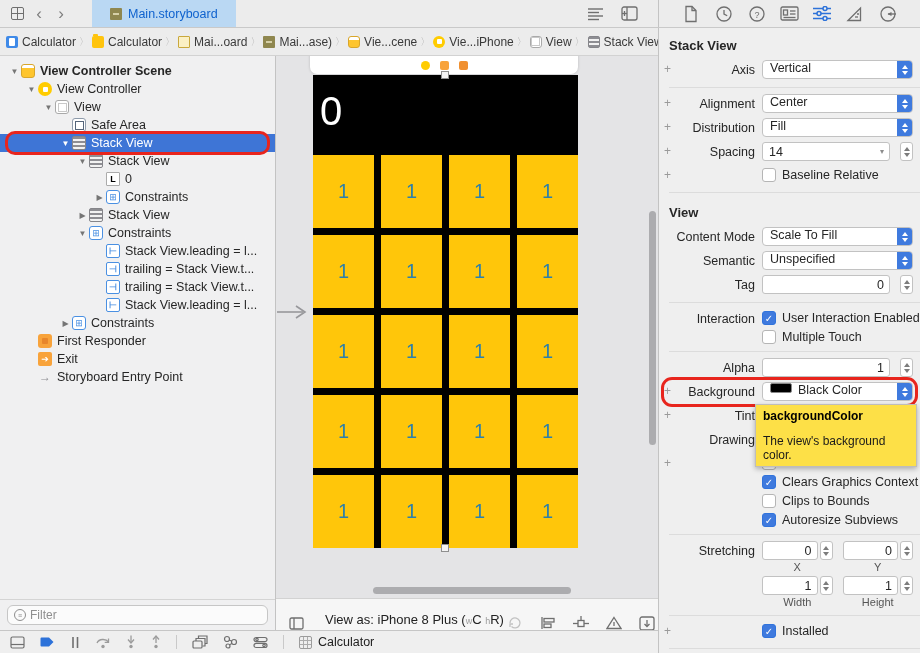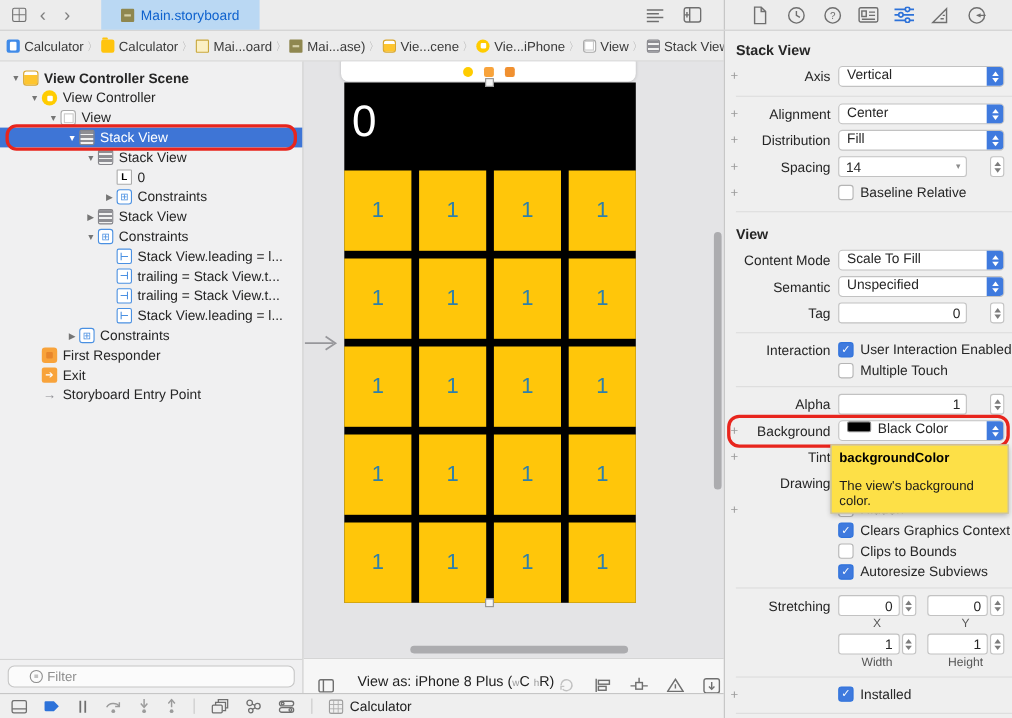--- a/index.html
+++ b/index.html
@@ -57,21 +57,21 @@
 .navigator{width:276px;flex:none;background:#F0F0F1;border-right:1px solid #C3C3C3;display:flex;flex-direction:column;min-height:0}
 .tree{flex:1;padding-top:6px;overflow:hidden}
 .tree-row{height:18px;display:flex;align-items:center;font-size:12.5px;position:relative;white-space:nowrap}
 .tree-row.selected{background:#3E75D6;color:#fff}
 .tree-row.bold{font-weight:700}
 .disc{width:13px;flex:none;text-align:center;font-size:8px;color:#757575}
 .selected .disc{color:#fff}
 .annot{z-index:5}
 .annot::after{content:"";position:absolute;left:5px;right:5px;top:-3px;bottom:-3px;border:3px solid #E8251D;border-radius:10px;pointer-events:none}
 .filterbar{height:31px;flex:none;border-top:1px solid #D4D4D4;display:flex;align-items:center;padding:0 7px}
-.filterfield{flex:1;height:20px;border:1px solid #C6C6C6;border-radius:6px;background:#FBFBFB;display:flex;align-items:center;padding:0 19px;gap:4px;color:#8E8E8E;font-size:12px}
+.filterfield{flex:1;height:20px;border:1px solid #C6C6C6;border-radius:6px;background:#FBFBFB;display:flex;align-items:center;padding:0 6px;gap:4px;color:#8E8E8E;font-size:12px}
 .filter-ic{width:12px;height:12px;flex:none;border:1px solid #8E8E8E;border-radius:50%;font-size:7px;display:flex;align-items:center;justify-content:center;color:#8E8E8E}
 
 
 .editor{flex:1;display:flex;flex-direction:column;min-width:0}
 .canvas{flex:1;position:relative;background:#E4E4E6;overflow:hidden}
 .scene-dock{position:absolute;left:34px;top:-10px;width:268px;height:28px;background:#FFF;border-radius:7px;box-shadow:0 0 3px rgba(0,0,0,.18);display:flex;align-items:flex-end;justify-content:center;gap:10px;padding-bottom:4px}
 .dock-ic{width:9px;height:9px;flex:none}
 .dock-vc{background:#FFCC00;border-radius:50%}
 .dock-fr{background:#F8A33B;border-radius:2px}
 .dock-exit{background:#F09030;border-radius:2px}
@@ -106,21 +106,21 @@
 .insp-ctl{flex:1;min-width:0}
 .popup{height:19px;border:1px solid #C2C2C2;border-radius:4px;background:#fff;display:flex;align-items:flex-start;padding:0 20px 0 7px;position:relative;font-size:12.5px;white-space:nowrap;overflow:hidden}
 .popup-cap{position:absolute;right:-1px;top:-1px;bottom:-1px;width:16px;border-radius:0 4px 4px 0;background:#3F7ADE;display:flex;flex-direction:column;align-items:center;justify-content:center;gap:2px}
 .tw{width:0;height:0;border-left:3px solid transparent;border-right:3px solid transparent}
 .tw.up{border-bottom:4px solid #fff}
 .tw.dn{border-top:4px solid #fff}
 .tg.up{border-bottom:4px solid #7C7C7C}
 .tg.dn{border-top:4px solid #7C7C7C}
 .tg{width:0;height:0;border-left:3px solid transparent;border-right:3px solid transparent}
 .swatch{width:22px;height:10px;border:1px solid #888;border-radius:2px;margin-right:6px;flex:none}
-.ctl-line{display:flex;align-items:center;gap:21px}
+.ctl-line{display:flex;align-items:center;gap:10px}
 .combo{flex:1;height:19px;border:1px solid #C2C2C2;border-radius:3px;background:#fff;display:flex;align-items:center;padding:0 14px 0 6px;font-size:12.5px;position:relative}
 .combo-chev{position:absolute;right:5px;color:#8C8C8C;font-size:8px}
 .stepper{width:13px;height:19px;flex:none;border:1px solid #C2C2C2;border-radius:3px;background:#fff;display:flex;flex-direction:column;align-items:center;justify-content:center;gap:2px}
 .nfield{flex:1;min-width:0;height:19px;border:1px solid #C2C2C2;border-radius:3px;background:#fff;display:flex;align-items:center;justify-content:flex-end;padding:0 5px;font-size:12.5px}
 .checks{display:flex;flex-direction:column;gap:5px;padding-top:2px}
 .check{display:flex;align-items:flex-end;gap:6px;font-size:12.5px;white-space:nowrap}
 .cb{width:14px;height:14px;border-radius:3px;border:1px solid #B5B5B5;background:#fff;flex:none;display:flex;align-items:center;justify-content:center;color:#fff;font-size:10px}
 .cb.on{background:#3F7ADE;border-color:#3073DC}
 .insp-div{height:1px;background:#DCDCDC;margin:5px 0 4px 10px}
 .quad{display:flex;flex-direction:column;gap:3px}
@@ -300,20 +300,26 @@
                 <span style="width: 25px; flex: 0 0 auto;"></span>
                 <span class="disc">▼</span>
                 <span class="ic ic-vc"></span>
                 <span>View Controller</span>
               </div>
               <div class="tree-row">
                 <span style="width: 42px; flex: 0 0 auto;"></span>
                 <span class="disc">▼</span>
                 <span class="ic ic-view"></span>
                 <span>View</span>
+              </div>
+              <div class="tree-row">
+                <span style="width: 59px; flex: 0 0 auto;"></span>
+                <span class="disc"></span>
+                <span class="ic ic-safearea"></span>
+                <span>Safe Area</span>
               </div>
               <div class="tree-row selected annot">
                 <span style="width: 59px; flex: 0 0 auto;"></span>
                 <span class="disc">▼</span>
                 <span class="ic ic-stack"></span>
                 <span>Stack View</span>
               </div>
               <div class="tree-row">
                 <span style="width: 76px; flex: 0 0 auto;"></span>
                 <span class="disc">▼</span>

